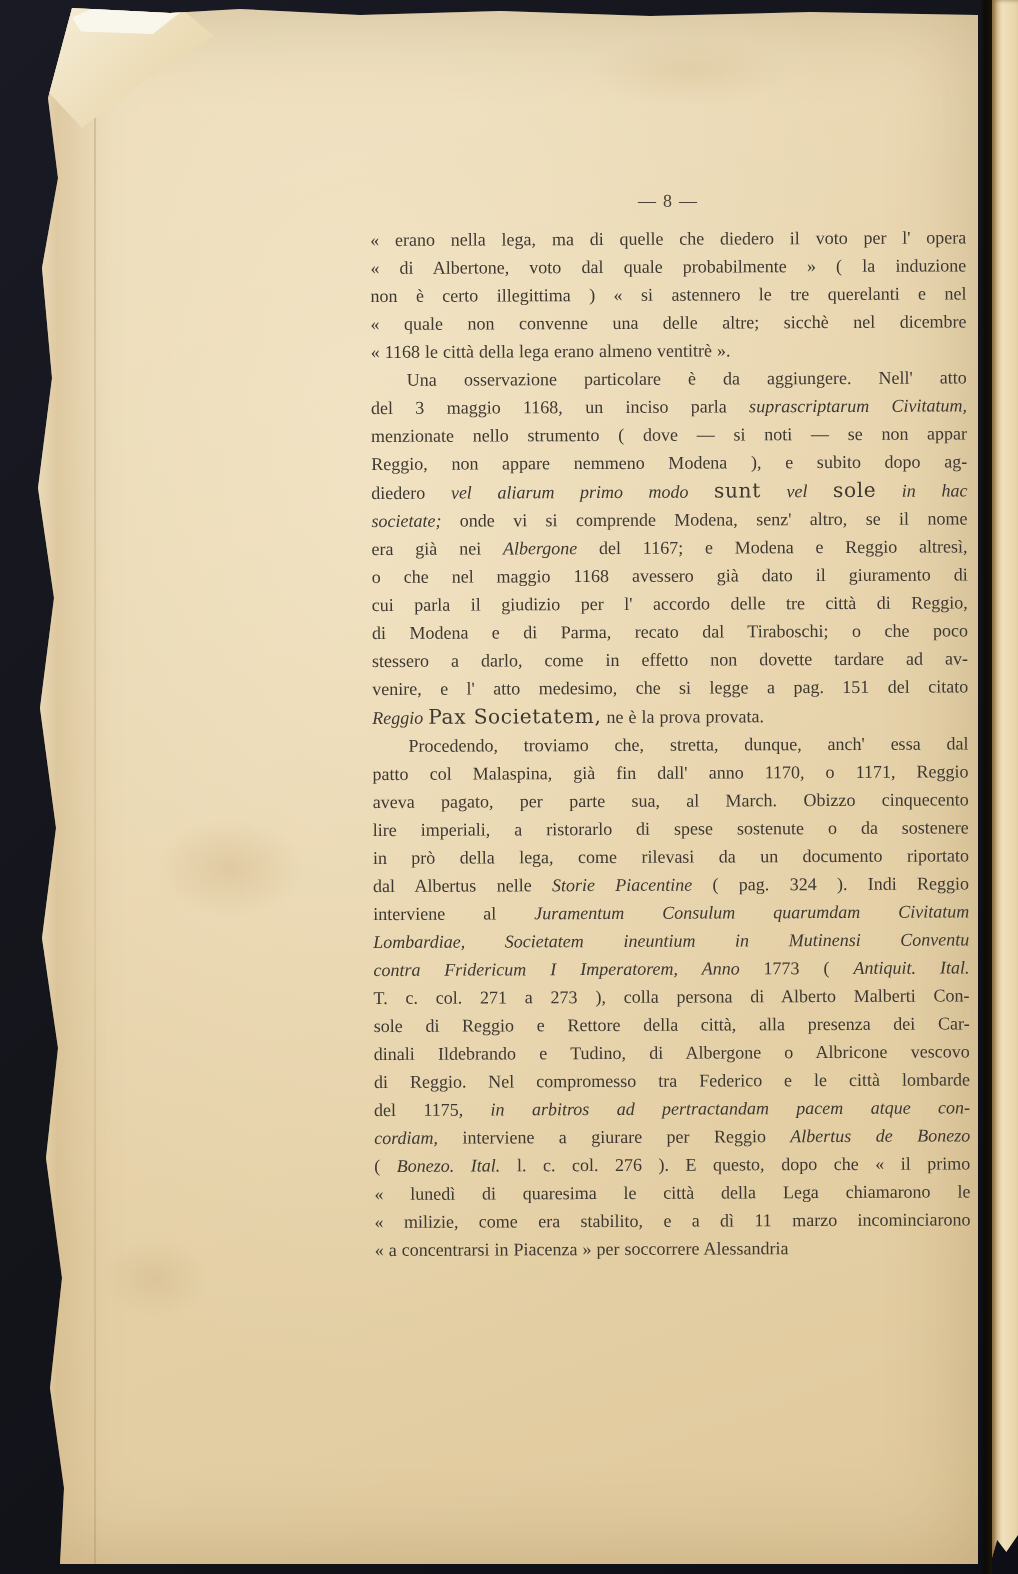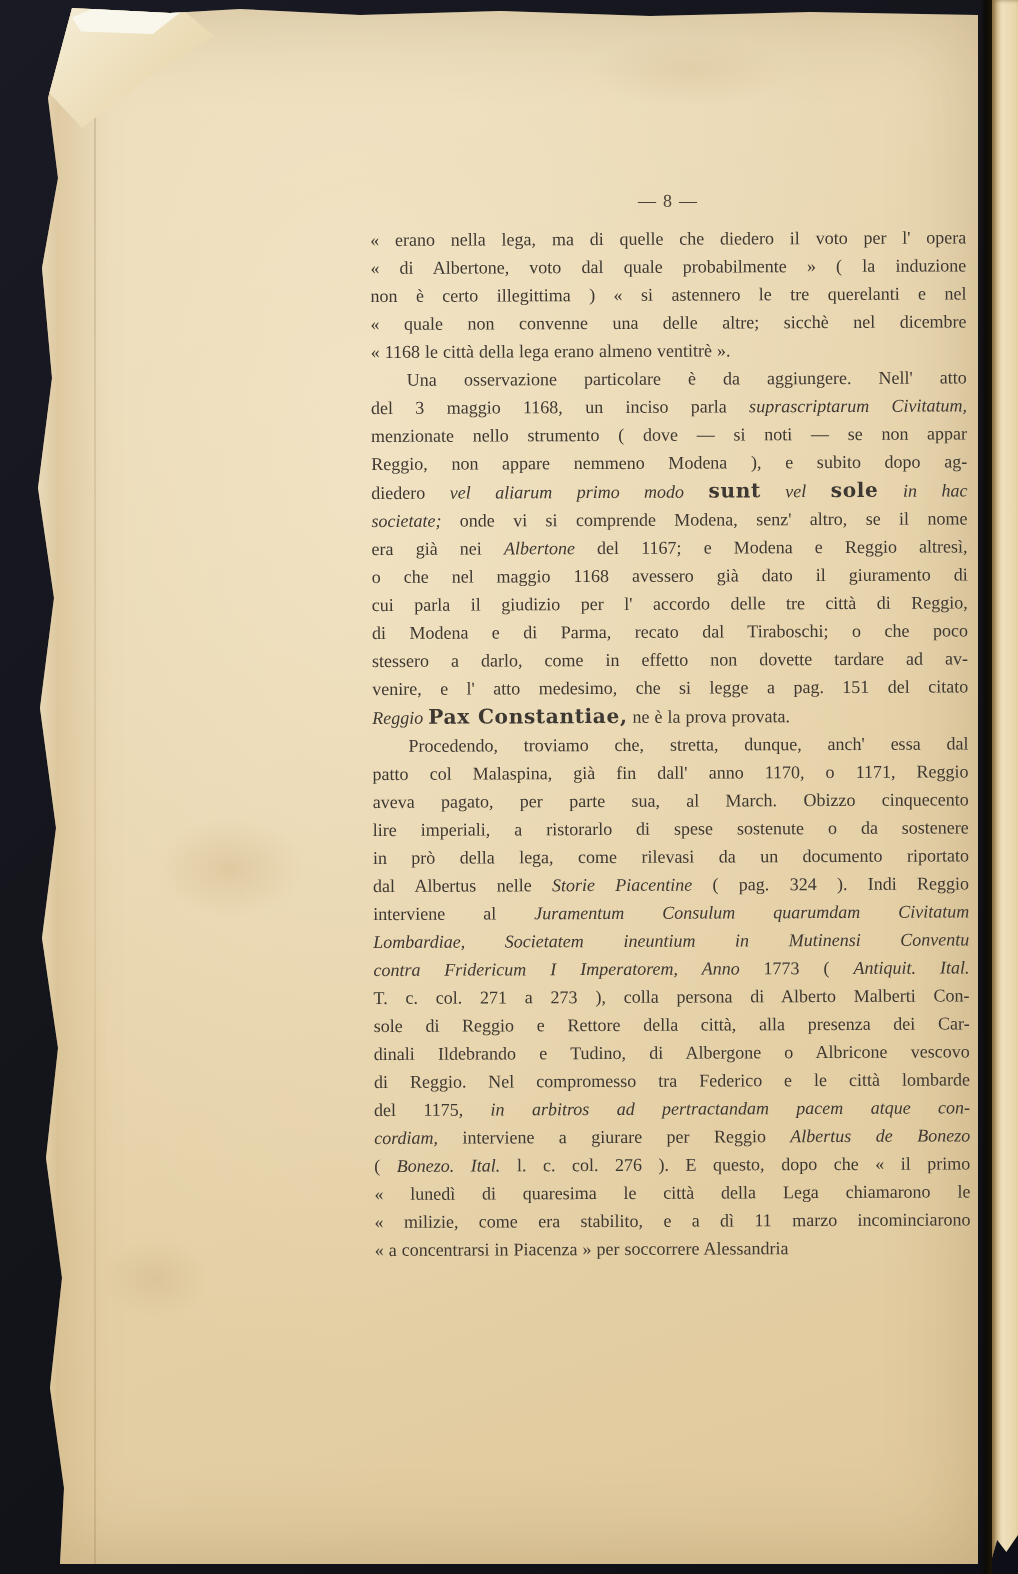--- a/index.html
+++ b/index.html
@@ -67,21 +67,21 @@
     font-size:18px;line-height:28px;word-spacing:.5px;
   }
   .page-number{
     text-align:center;letter-spacing:1px;margin-bottom:10px;color:#4a4238;
   }
   .line{text-align:justify;text-align-last:justify;white-space:normal;}
   .line.last{text-align-last:left;}
   .line.indent{text-indent:36px;}
   .it{font-style:italic;}
   .display-bold{
-    font-weight:bold;font-size:1.12em;letter-spacing:.6px;
+    font-weight:normal;font-size:1.12em;letter-spacing:.6px;
     font-family:"DejaVu Serif","Liberation Serif",serif;
   }
 </style>
 </head>
 <body>
 
 <div class="page">
   <div class="deckle"></div>
   <div class="fold-crease"></div>
   <div class="corner-fold"></div>
@@ -100,27 +100,27 @@
           <div class="line"><span>« quale non convenne una delle altre; sicchè nel dicembre</span></div>
           <div class="line last"><span>« 1168 le città della lega erano almeno ventitrè ».</span></div>
         </div>
         <div class="paragraph">
           <div class="line indent"><span>Una osservazione particolare è da aggiungere. Nell' atto</span></div>
           <div class="line"><span>del 3 maggio 1168, un inciso parla </span><span class="it">suprascriptarum Civitatum,</span></div>
           <div class="line"><span>menzionate nello strumento ( dove — si noti — se non appar</span></div>
           <div class="line"><span>Reggio, non appare nemmeno Modena ), e subito dopo ag-</span></div>
           <div class="line"><span>diedero </span><span class="it">vel aliarum primo modo</span><span> </span><span class="display-bold">sunt</span><span> </span><span class="it">vel</span><span> </span><span class="display-bold">sole</span><span> </span><span class="it">in hac</span></div>
           <div class="line"><span class="it">societate;</span><span> onde vi si comprende Modena, senz' altro, se il nome</span></div>
-          <div class="line"><span>era già nei </span><span class="it">Albertone</span><span> del 1167; e Modena e Reggio altresì,</span></div>
+          <div class="line"><span>era già nei </span><span class="it">Albergone</span><span> del 1167; e Modena e Reggio altresì,</span></div>
           <div class="line"><span>o che nel maggio 1168 avessero già dato il giuramento di</span></div>
           <div class="line"><span>cui parla il giudizio per l' accordo delle tre città di Reggio,</span></div>
           <div class="line"><span>di Modena e di Parma, recato dal Tiraboschi; o che poco</span></div>
           <div class="line"><span>stessero a darlo, come in effetto non dovette tardare ad av-</span></div>
           <div class="line"><span>venire, e l' atto medesimo, che si legge a pag. 151 del citato</span></div>
-          <div class="line last"><span class="it">Reggio</span><span> </span><span class="display-bold">Pax Constantiae,</span><span> ne è la prova provata.</span></div>
+          <div class="line last"><span class="it">Reggio</span><span> </span><span class="display-bold">Pax Societatem,</span><span> ne è la prova provata.</span></div>
         </div>
         <div class="paragraph">
           <div class="line indent"><span>Procedendo, troviamo che, stretta, dunque, anch' essa dal</span></div>
           <div class="line"><span>patto col Malaspina, già fin dall' anno 1170, o 1171, Reggio</span></div>
           <div class="line"><span>aveva pagato, per parte sua, al March. Obizzo cinquecento</span></div>
           <div class="line"><span>lire imperiali, a ristorarlo di spese sostenute o da sostenere</span></div>
           <div class="line"><span>in prò della lega, come rilevasi da un documento riportato</span></div>
           <div class="line"><span>dal Albertus nelle </span><span class="it">Storie Piacentine</span><span> ( pag. 324 ). Indi Reggio</span></div>
           <div class="line"><span>interviene al </span><span class="it">Juramentum Consulum quarumdam Civitatum</span></div>
           <div class="line"><span class="it">Lombardiae, Societatem ineuntium in Mutinensi Conventu</span></div>

